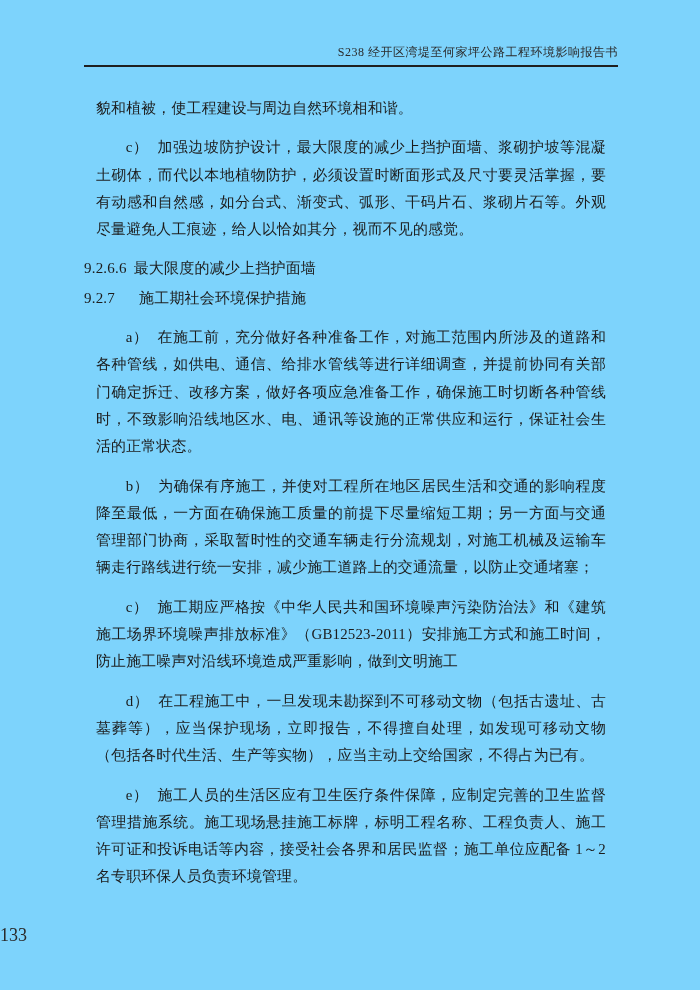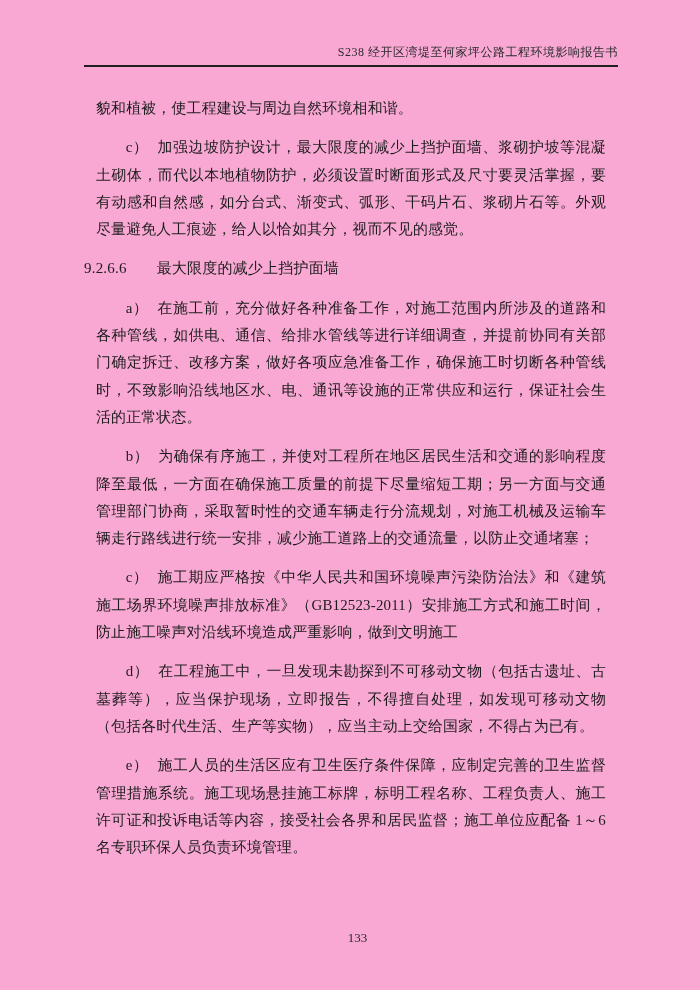--- a/index.html
+++ b/index.html
@@ -4,21 +4,21 @@
 <style>
   html, body {
     margin: 0;
     padding: 0;
     background: #ffffff;
   }
   .page {
     position: relative;
     width: 700px;
     height: 990px;
-    background: #f9a8d4;
+    background: #7dd3fc;
     font-family: "Liberation Serif", "DejaVu Serif", serif;
     color: #1c1c1c;
     overflow: hidden;
   }
   .page-header {
     position: absolute;
     top: 44px;
     left: 84px;
     right: 82px;
   }
@@ -51,35 +51,35 @@
     text-indent: 0;
   }
   .section-heading {
     margin: 2px 0 1px 0;
     font-size: 15px;
     font-weight: normal;
     text-align: left;
   }
   .section-heading .sec-num {
     display: inline-block;
-    margin-right: 30px;
+    margin-right: 7px;
   }
   .section-heading.wide-gap .sec-num {
     margin-right: 24px;
   }
   .item-marker {
     margin-right: 9px;
   }
   .page-footer {
     position: absolute;
     bottom: 44px;
-    left: 15px;
+    left: 0;
     right: 0;
-    text-align: center;
-    font-size: 13px;
+    text-align: left;
+    font-size: 18px;
     color: #2a2a2a;
   }
 </style>
 </head>
 <body>
 
 <div class="page">
 
   <div class="page-header">
     <div class="running-title">S238 经开区湾堤至何家坪公路工程环境影响报告书</div>
@@ -88,30 +88,31 @@
 
   <div class="doc-body">
 
     <p class="no-indent">貌和植被，使工程建设与周边自然环境相和谐。</p>
 
     <p><span class="item-marker">c）</span><span>加强边坡防护设计，最大限度的减少上挡护面墙、浆砌护坡等混凝土砌体，而代以本地植物防护，必须设置时断面形式及尺寸要灵活掌握，要有动感和自然感，如分台式、渐变式、弧形、干码片石、浆砌片石等。外观尽量避免人工痕迹，给人以恰如其分，视而不见的感觉。</span></p>
 
     <h3 class="section-heading"><span class="sec-num">9.2.6.6</span><span>最大限度的减少上挡护面墙</span></h3>
 
 
+    <h3 class="section-heading wide-gap"><span class="sec-num">9.2.7</span><span>施工期社会环境保护措施</span></h3>
 
     <p><span class="item-marker">a）</span><span>在施工前，充分做好各种准备工作，对施工范围内所涉及的道路和各种管线，如供电、通信、给排水管线等进行详细调查，并提前协同有关部门确定拆迁、改移方案，做好各项应急准备工作，确保施工时切断各种管线时，不致影响沿线地区水、电、通讯等设施的正常供应和运行，保证社会生活的正常状态。</span></p>
 
     <p><span class="item-marker">b）</span><span>为确保有序施工，并使对工程所在地区居民生活和交通的影响程度降至最低，一方面在确保施工质量的前提下尽量缩短工期；另一方面与交通管理部门协商，采取暂时性的交通车辆走行分流规划，对施工机械及运输车辆走行路线进行统一安排，减少施工道路上的交通流量，以防止交通堵塞；</span></p>
 
     <p><span class="item-marker">c）</span><span>施工期应严格按《中华人民共和国环境噪声污染防治法》和《建筑施工场界环境噪声排放标准》（GB12523-2011）安排施工方式和施工时间，防止施工噪声对沿线环境造成严重影响，做到文明施工</span></p>
 
     <p><span class="item-marker">d）</span><span>在工程施工中，一旦发现未勘探到不可移动文物（包括古遗址、古墓葬等），应当保护现场，立即报告，不得擅自处理，如发现可移动文物（包括各时代生活、生产等实物），应当主动上交给国家，不得占为已有。</span></p>
 
-    <p><span class="item-marker">e）</span><span>施工人员的生活区应有卫生医疗条件保障，应制定完善的卫生监督管理措施系统。施工现场悬挂施工标牌，标明工程名称、工程负责人、施工许可证和投诉电话等内容，接受社会各界和居民监督；施工单位应配备 1～6 名专职环保人员负责环境管理。</span></p>
+    <p><span class="item-marker">e）</span><span>施工人员的生活区应有卫生医疗条件保障，应制定完善的卫生监督管理措施系统。施工现场悬挂施工标牌，标明工程名称、工程负责人、施工许可证和投诉电话等内容，接受社会各界和居民监督；施工单位应配备 1～2 名专职环保人员负责环境管理。</span></p>
 
   </div>
 
   <div class="page-footer">
     <span>133</span>
   </div>
 
 </div>
 
 </body></html>

